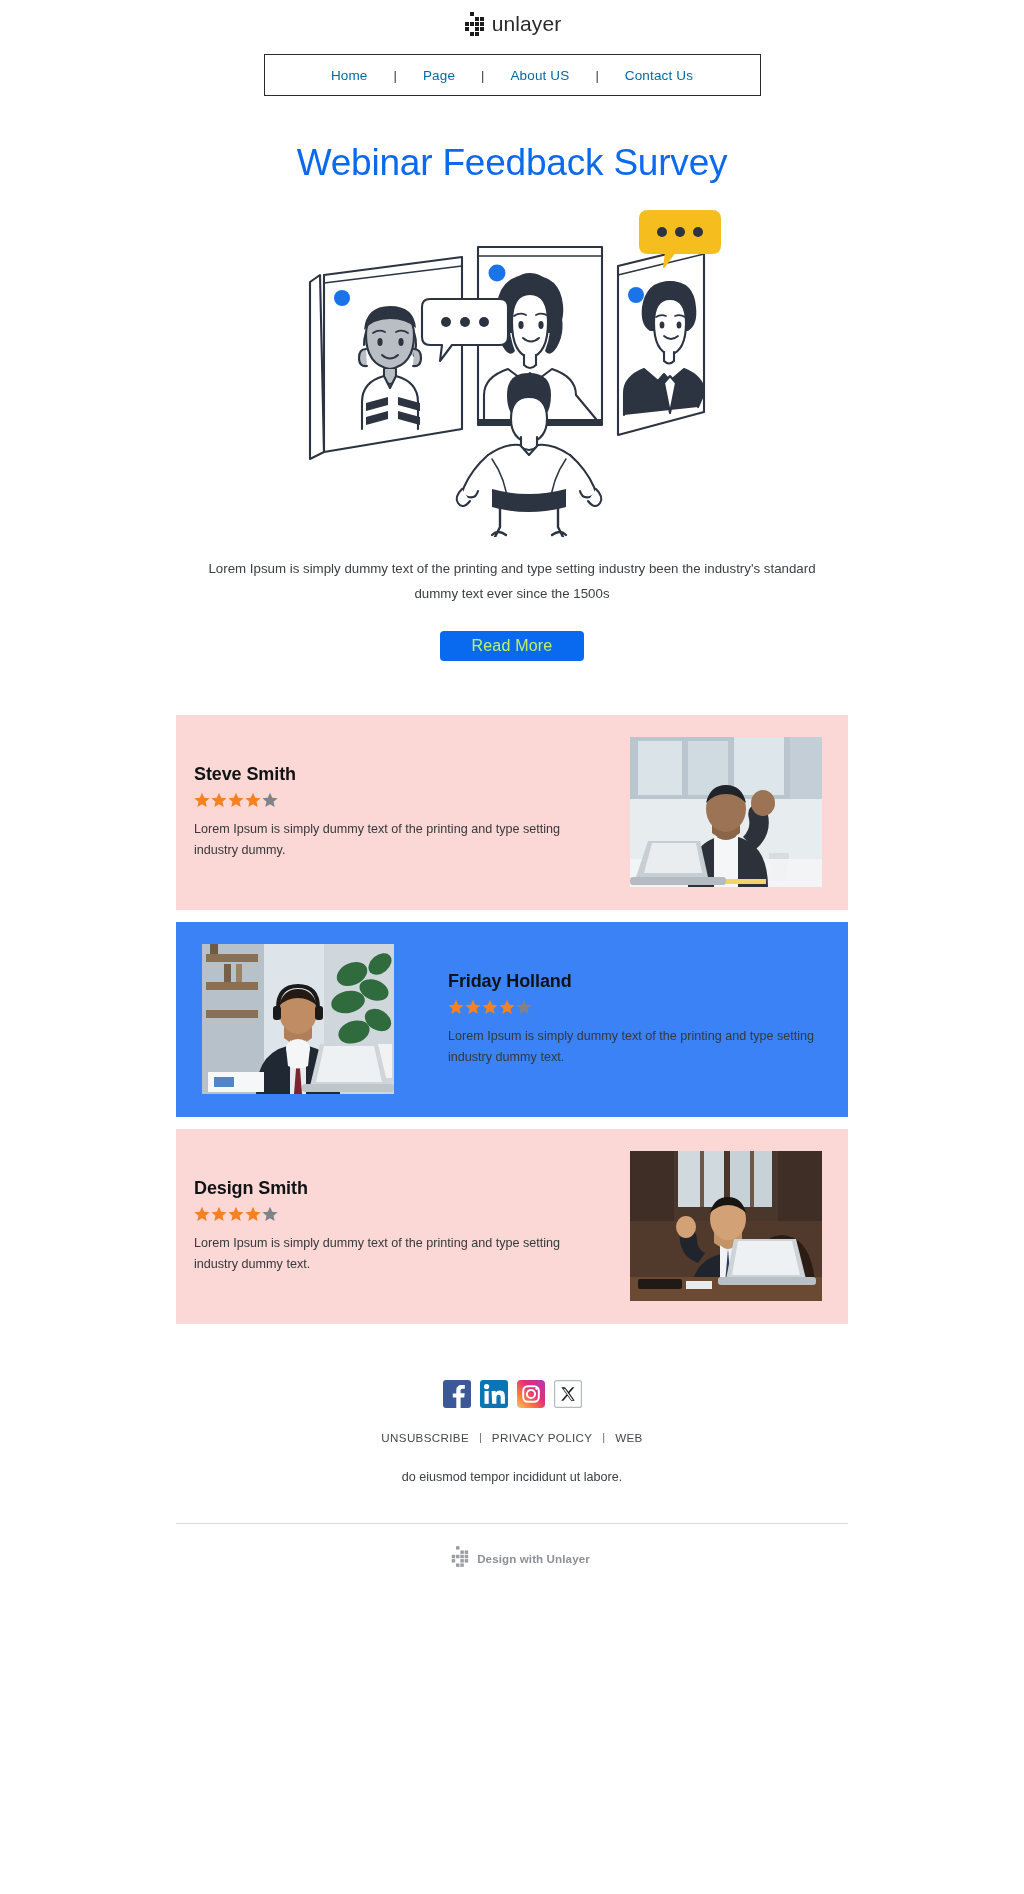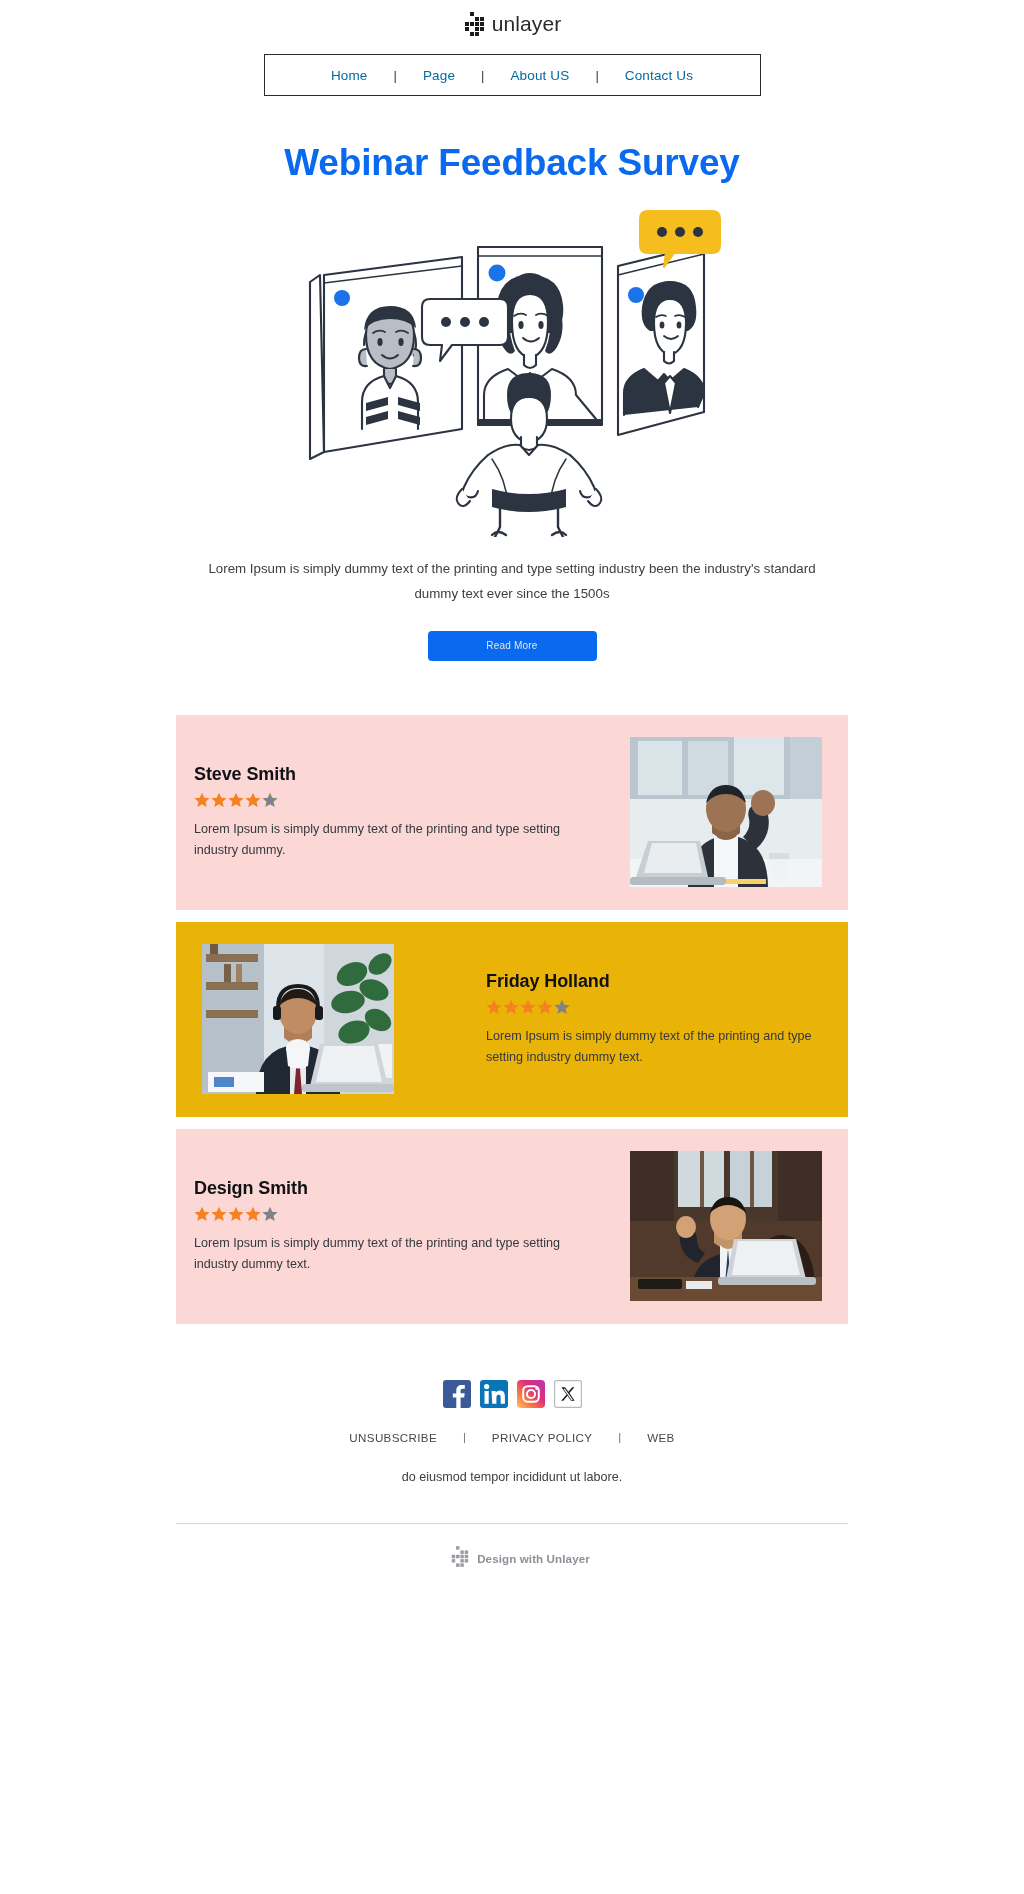--- a/index.html
+++ b/index.html
@@ -51,21 +51,21 @@
   }
   .nav-sep { color: #3a3a3a; font-size: 13px; }
 
   
   .hero { padding: 46px 0 0; }
   .hero-title {
     text-align: center;
     color: #0a6aef;
     font-size: 37px;
     line-height: 1.12;
-    font-weight: 700;
+    font-weight: 400;
     letter-spacing: -0.2px;
     padding: 0 180px;
   }
 
   .illustration-wrap {
     display: flex;
     justify-content: center;
     padding: 14px 0 0;
   }
 
@@ -73,42 +73,42 @@
     text-align: center;
     color: #3c4043;
     font-size: 13.3px;
     line-height: 1.85;
     padding: 16px 200px 0;
   }
 
   .cta-wrap { display: flex; justify-content: center; padding: 24px 0 0; }
   .cta-button {
     background: #0a6aef;
-    color: #e5e5e5;
-    font-size: 10px;
+    color: #bef264;
+    font-size: 16px;
     border: none;
     border-radius: 4px;
-    width: 169px;
+    width: 144px;
     height: 30px;
     cursor: pointer;
     letter-spacing: 0.2px;
     font-family: inherit;
   }
 
   
   .cards { padding: 54px 176px 0; }
   .card {
     display: flex;
     align-items: center;
     margin-bottom: 12px;
     min-height: 195px;
     overflow: hidden;
   }
   .card.pink { background: #fbd8d5; justify-content: space-between; }
-  .card.blue { background: #eab308; gap: 38px; }
+  .card.blue { background: #3b82f6; }
   .card.reverse { flex-direction: row-reverse; }
 
   .card-body { flex: 1; padding: 0 28px 0 18px; }
   .card.reverse .card-body { padding: 0 18px 0 28px; }
 
   .card-name {
     font-size: 18px;
     font-weight: 700;
     color: #111215;
     letter-spacing: -0.1px;
@@ -140,21 +140,21 @@
     align-items: center;
     gap: 9px;
   }
   .social-icon { width: 28px; height: 28px; display: block; cursor: pointer; }
 
   .footer-links {
     display: flex;
     justify-content: center;
     align-items: center;
     padding: 23px 0 0;
-    gap: 26px;
+    gap: 10px;
   }
   .footer-link {
     font-size: 11.6px;
     color: #44474c;
     text-decoration: none;
     letter-spacing: 0.35px;
   }
   .footer-sep { color: #6a6d72; font-size: 11px; }
 
   .footer-address {

